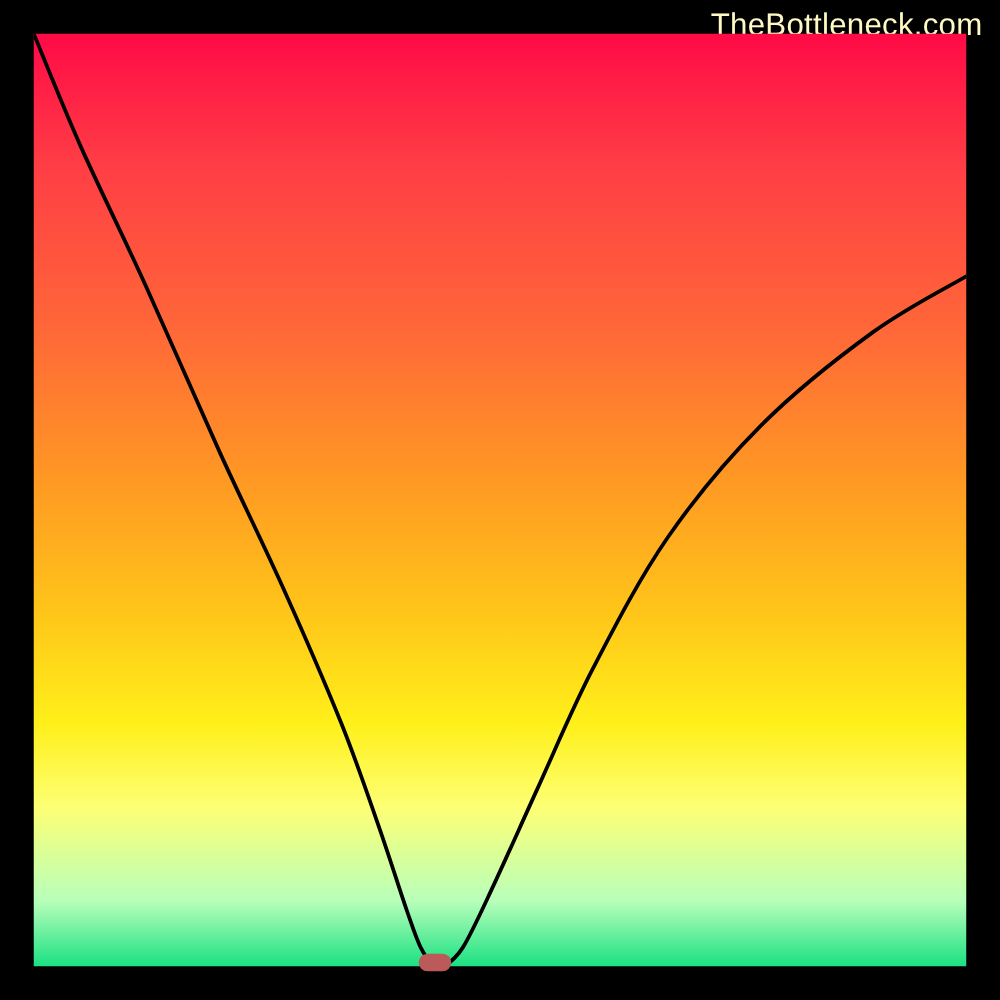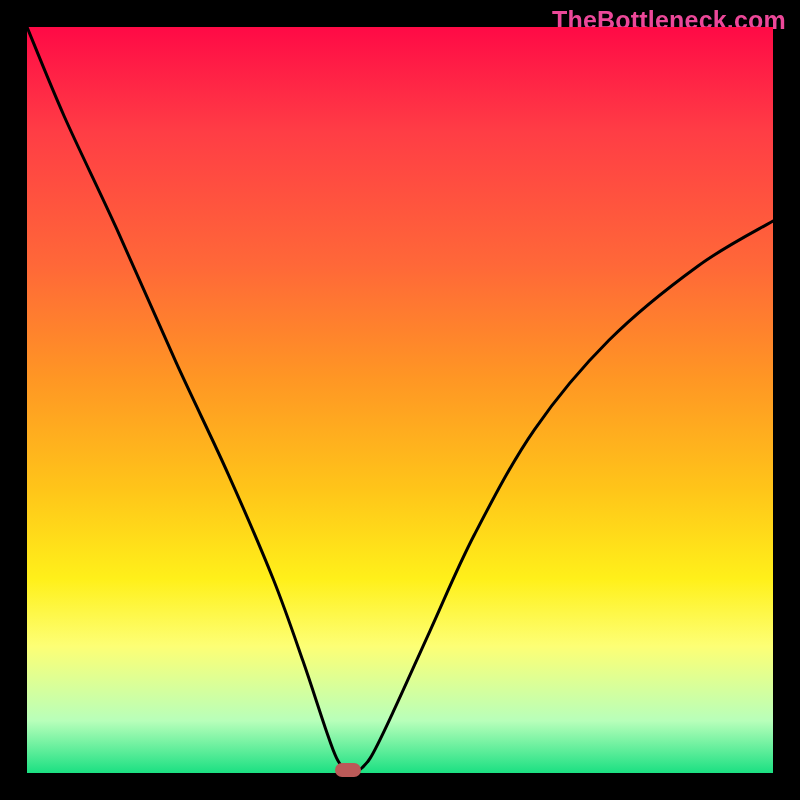--- a/index.html
+++ b/index.html
@@ -35,24 +35,24 @@
       #fff01a 74%,
       #fdff75 83%,
       #b8ffba 93%,
       #1be082 100%
     );
   }
   .watermark {
     position: absolute;
     top: 6px;
     right: 14px;
-    color: #ec4899;
+    color: #fef9c3;
     font-size: 25px;
     letter-spacing: 0.2px;
-    font-weight: 700;
+    font-weight: 400;
   }
   svg.curve {
     position: absolute;
     left: 0;
     top: 0;
     width: 746px;
     height: 746px;
   }
   .marker {
     position: absolute;

